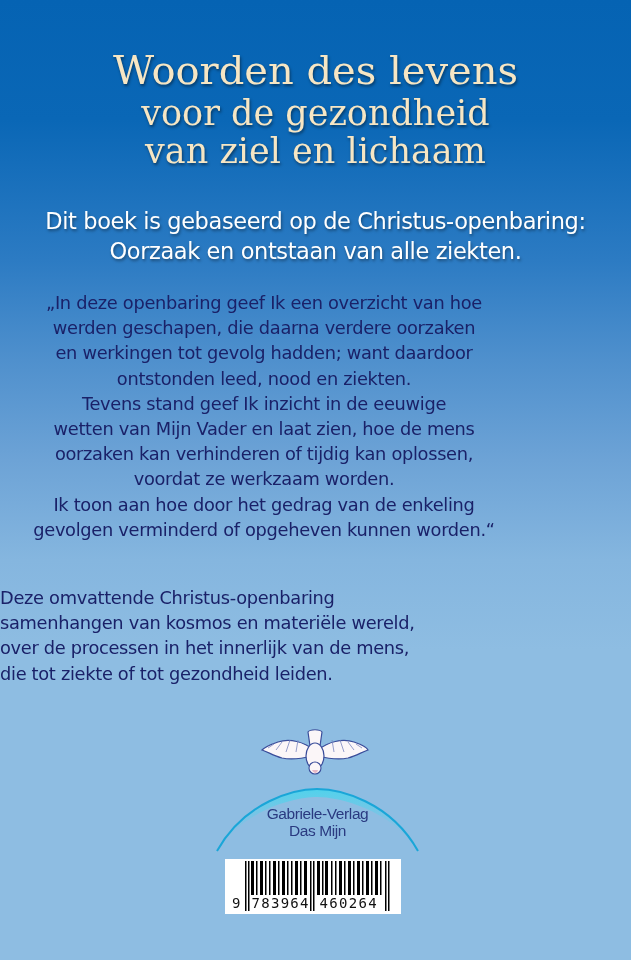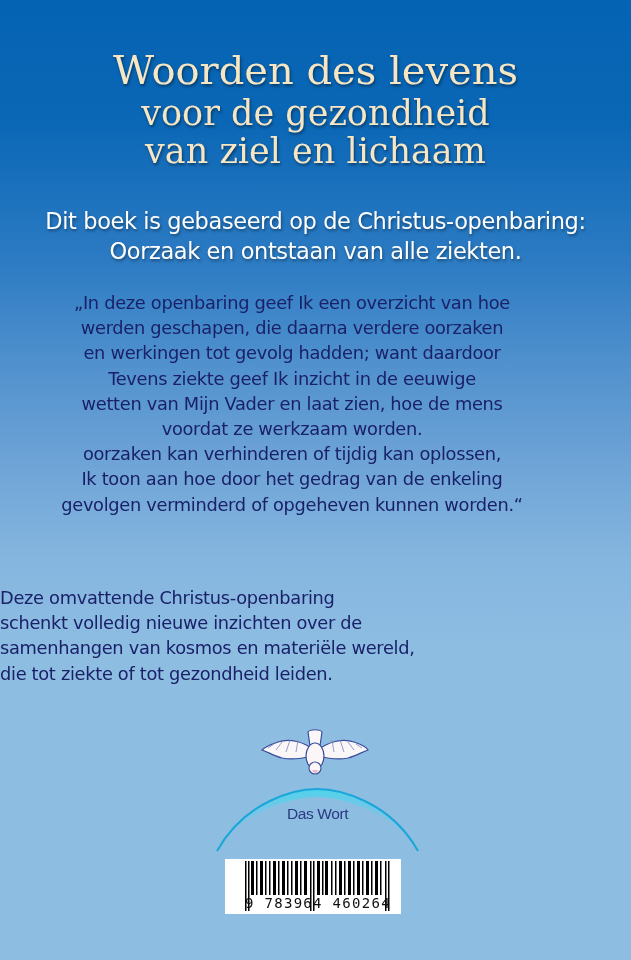--- a/index.html
+++ b/index.html
@@ -62,21 +62,20 @@
       position: absolute;
       top: 290px;
       left: 0;
       width: 528px;
       text-align: center;
       font-family: "DejaVu Sans", sans-serif;
       color: #1a2168;
       font-size: 17.8px;
       line-height: 25.2px;
       letter-spacing: -0.3px;
-      padding-left: 28px;
     }
     .summary {
       position: absolute;
       top: 585px;
       left: 0;
       width: 631px;
       text-align: left;
       font-family: "DejaVu Sans", sans-serif;
       color: #1a2168;
       font-size: 17.8px;
@@ -136,21 +135,21 @@
     .isbn {
       position: absolute;
       left: 0;
       top: 36px;
       width: 176px;
       font-family: "DejaVu Sans Mono", monospace;
       font-size: 14px;
       line-height: 16px;
       color: #111;
       white-space: pre;
-      padding-left: 20px;
+      padding-left: 7px;
       letter-spacing: 1.3px;
     }
   </style>
 </head>
 <body>
 
 <div class="cover">
 
   <div class="title-block">
     <div class="title-main">Woorden des levens</div>
@@ -160,32 +159,33 @@
 
   <div class="intro">
     <span class="line">Dit boek is gebaseerd op de Christus-openbaring:</span>
     <span class="line">Oorzaak en ontstaan van alle ziekten.</span>
   </div>
 
   <div class="quote">
     <span class="line">„In deze openbaring geef Ik een overzicht van hoe</span>
     <span class="line">werden geschapen, die daarna verdere oorzaken</span>
     <span class="line">en werkingen tot gevolg hadden; want daardoor</span>
-    <span class="line">Tevens ziekte geef Ik inzicht in de eeuwige</span>
+    <span class="line">ontstonden leed, nood en ziekten.</span>
+    <span class="line">Tevens stand geef Ik inzicht in de eeuwige</span>
     <span class="line">wetten van Mijn Vader en laat zien, hoe de mens</span>
+    <span class="line">oorzaken kan verhinderen of tijdig kan oplossen,</span>
     <span class="line">voordat ze werkzaam worden.</span>
-    <span class="line">oorzaken kan verhinderen of tijdig kan oplossen,</span>
     <span class="line">Ik toon aan hoe door het gedrag van de enkeling</span>
     <span class="line">gevolgen verminderd of opgeheven kunnen worden.“</span>
   </div>
 
   <div class="summary">
     <span class="line">Deze omvattende Christus-openbaring</span>
-    <span class="line">schenkt volledig nieuwe inzichten over de</span>
     <span class="line">samenhangen van kosmos en materiële wereld,</span>
+    <span class="line">over de processen in het innerlijk van de mens,</span>
     <span class="line">die tot ziekte of tot gezondheid leiden.</span>
   </div>
 
   <div class="logo">
     <svg class="dove" viewBox="0 0 110 50" width="110" height="50">
 
       <path d="M54 22 C44 14, 30 10, 18 14 C12 16, 6 18, 2 22 C8 24, 14 28, 22 30 C32 32, 44 30, 52 28 Z" fill="#fbf6f8" stroke="#3a4d9a" stroke-width="1.2"></path>
       <path d="M8 20 L14 16 M16 22 L22 14 M26 24 L30 12 M36 24 L38 12" stroke="#7a86c0" stroke-width="0.8" fill="none"></path>
 
       <path d="M58 22 C68 14, 82 10, 94 14 C100 16, 106 18, 108 22 C102 24, 96 28, 88 30 C78 32, 66 30, 58 28 Z" fill="#fbf6f8" stroke="#3a4d9a" stroke-width="1.2"></path>
@@ -202,21 +202,22 @@
       <defs>
         <linearGradient id="arcGrad" x1="0" y1="0" x2="0" y2="1">
           <stop offset="0" stop-color="#4fd3ec"></stop>
           <stop offset="1" stop-color="#8ebde2" stop-opacity="0"></stop>
         </linearGradient>
       </defs>
       <path d="M2 68 C30 18, 80 6, 102 6 C124 6, 175 18, 203 68 C175 26, 124 14, 102 14 C80 14, 30 26, 2 68 Z" fill="url(#arcGrad)"></path>
       <path d="M2 68 C30 18, 80 6, 102 6 C124 6, 175 18, 203 68" fill="none" stroke="#1aa6d8" stroke-width="2"></path>
     </svg>
     <div class="publisher">
-      <div>Das Wort</div>
+      <div>Gabriele-Verlag</div>
+      <div>Das Mijn</div>
     </div>
   </div>
 
   <div class="barcode">
     <svg width="176" height="55" viewBox="0 0 176 55">
       <g fill="#000">
         <rect x="20" y="2" width="1.5" height="50"></rect>
         <rect x="23" y="2" width="1.5" height="50"></rect>
         <rect x="26" y="2" width="3" height="34"></rect>
         <rect x="31" y="2" width="1.5" height="34"></rect>

